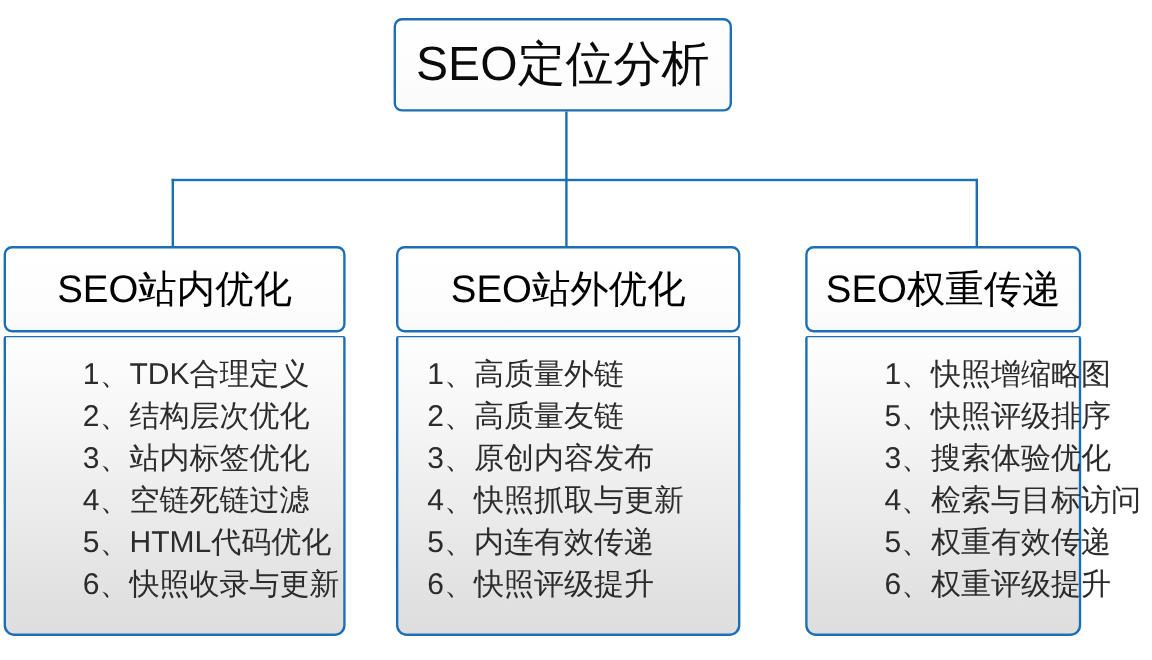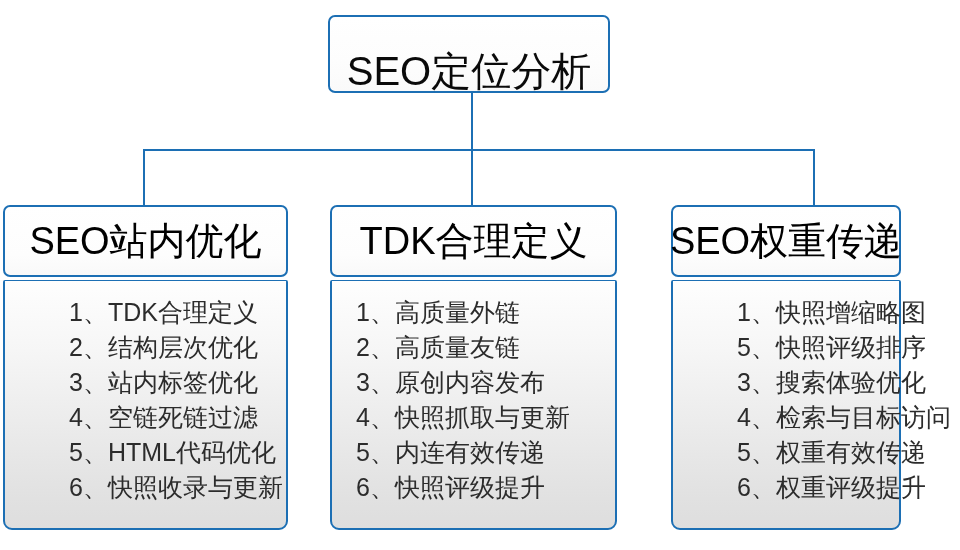--- a/index.html
+++ b/index.html
@@ -25,21 +25,21 @@
     position: absolute;
     left: 328px;
     top: 15px;
     width: 282px;
     height: 78px;
     box-sizing: border-box;
     border: 2px solid #1c6fb4;
     border-radius: 7px;
     background: linear-gradient(to bottom, #ffffff 0%, #fdfdfd 60%, #fafafa 100%);
     display: flex;
-    align-items: flex-end;
+    align-items: center;
     justify-content: center;
   }
   .root-label {
     font-size: 40px;
     color: #0a0a0a;
     letter-spacing: 0px;
     line-height: 1;
     white-space: nowrap;
   }
 
@@ -68,21 +68,21 @@
     width: 100%;
     height: 72px;
     border: 2px solid #1c6fb4;
     border-radius: 7px;
     background: linear-gradient(to bottom, #ffffff 0%, #fdfdfd 70%, #f9f9f9 100%);
     display: flex;
     align-items: center;
     justify-content: center;
   }
   .col-header-label {
-    font-size: 38px;
+    font-size: 32px;
     color: #000000;
     line-height: 1;
     white-space: nowrap;
   }
 
   .col-body {
     box-sizing: border-box;
     width: 100%;
     margin-top: 3px;
     height: 250px;
@@ -137,21 +137,21 @@
         <li>3、站内标签优化</li>
         <li>4、空链死链过滤</li>
         <li>5、HTML代码优化</li>
         <li>6、快照收录与更新</li>
       </ul>
     </div>
   </div>
 
   <div class="column col-2">
     <div class="col-header">
-      <span class="col-header-label">TDK合理定义</span>
+      <span class="col-header-label">SEO站外优化</span>
     </div>
     <div class="col-body">
       <ul class="col-list">
         <li>1、高质量外链</li>
         <li>2、高质量友链</li>
         <li>3、原创内容发布</li>
         <li>4、快照抓取与更新</li>
         <li>5、内连有效传递</li>
         <li>6、快照评级提升</li>
       </ul>

